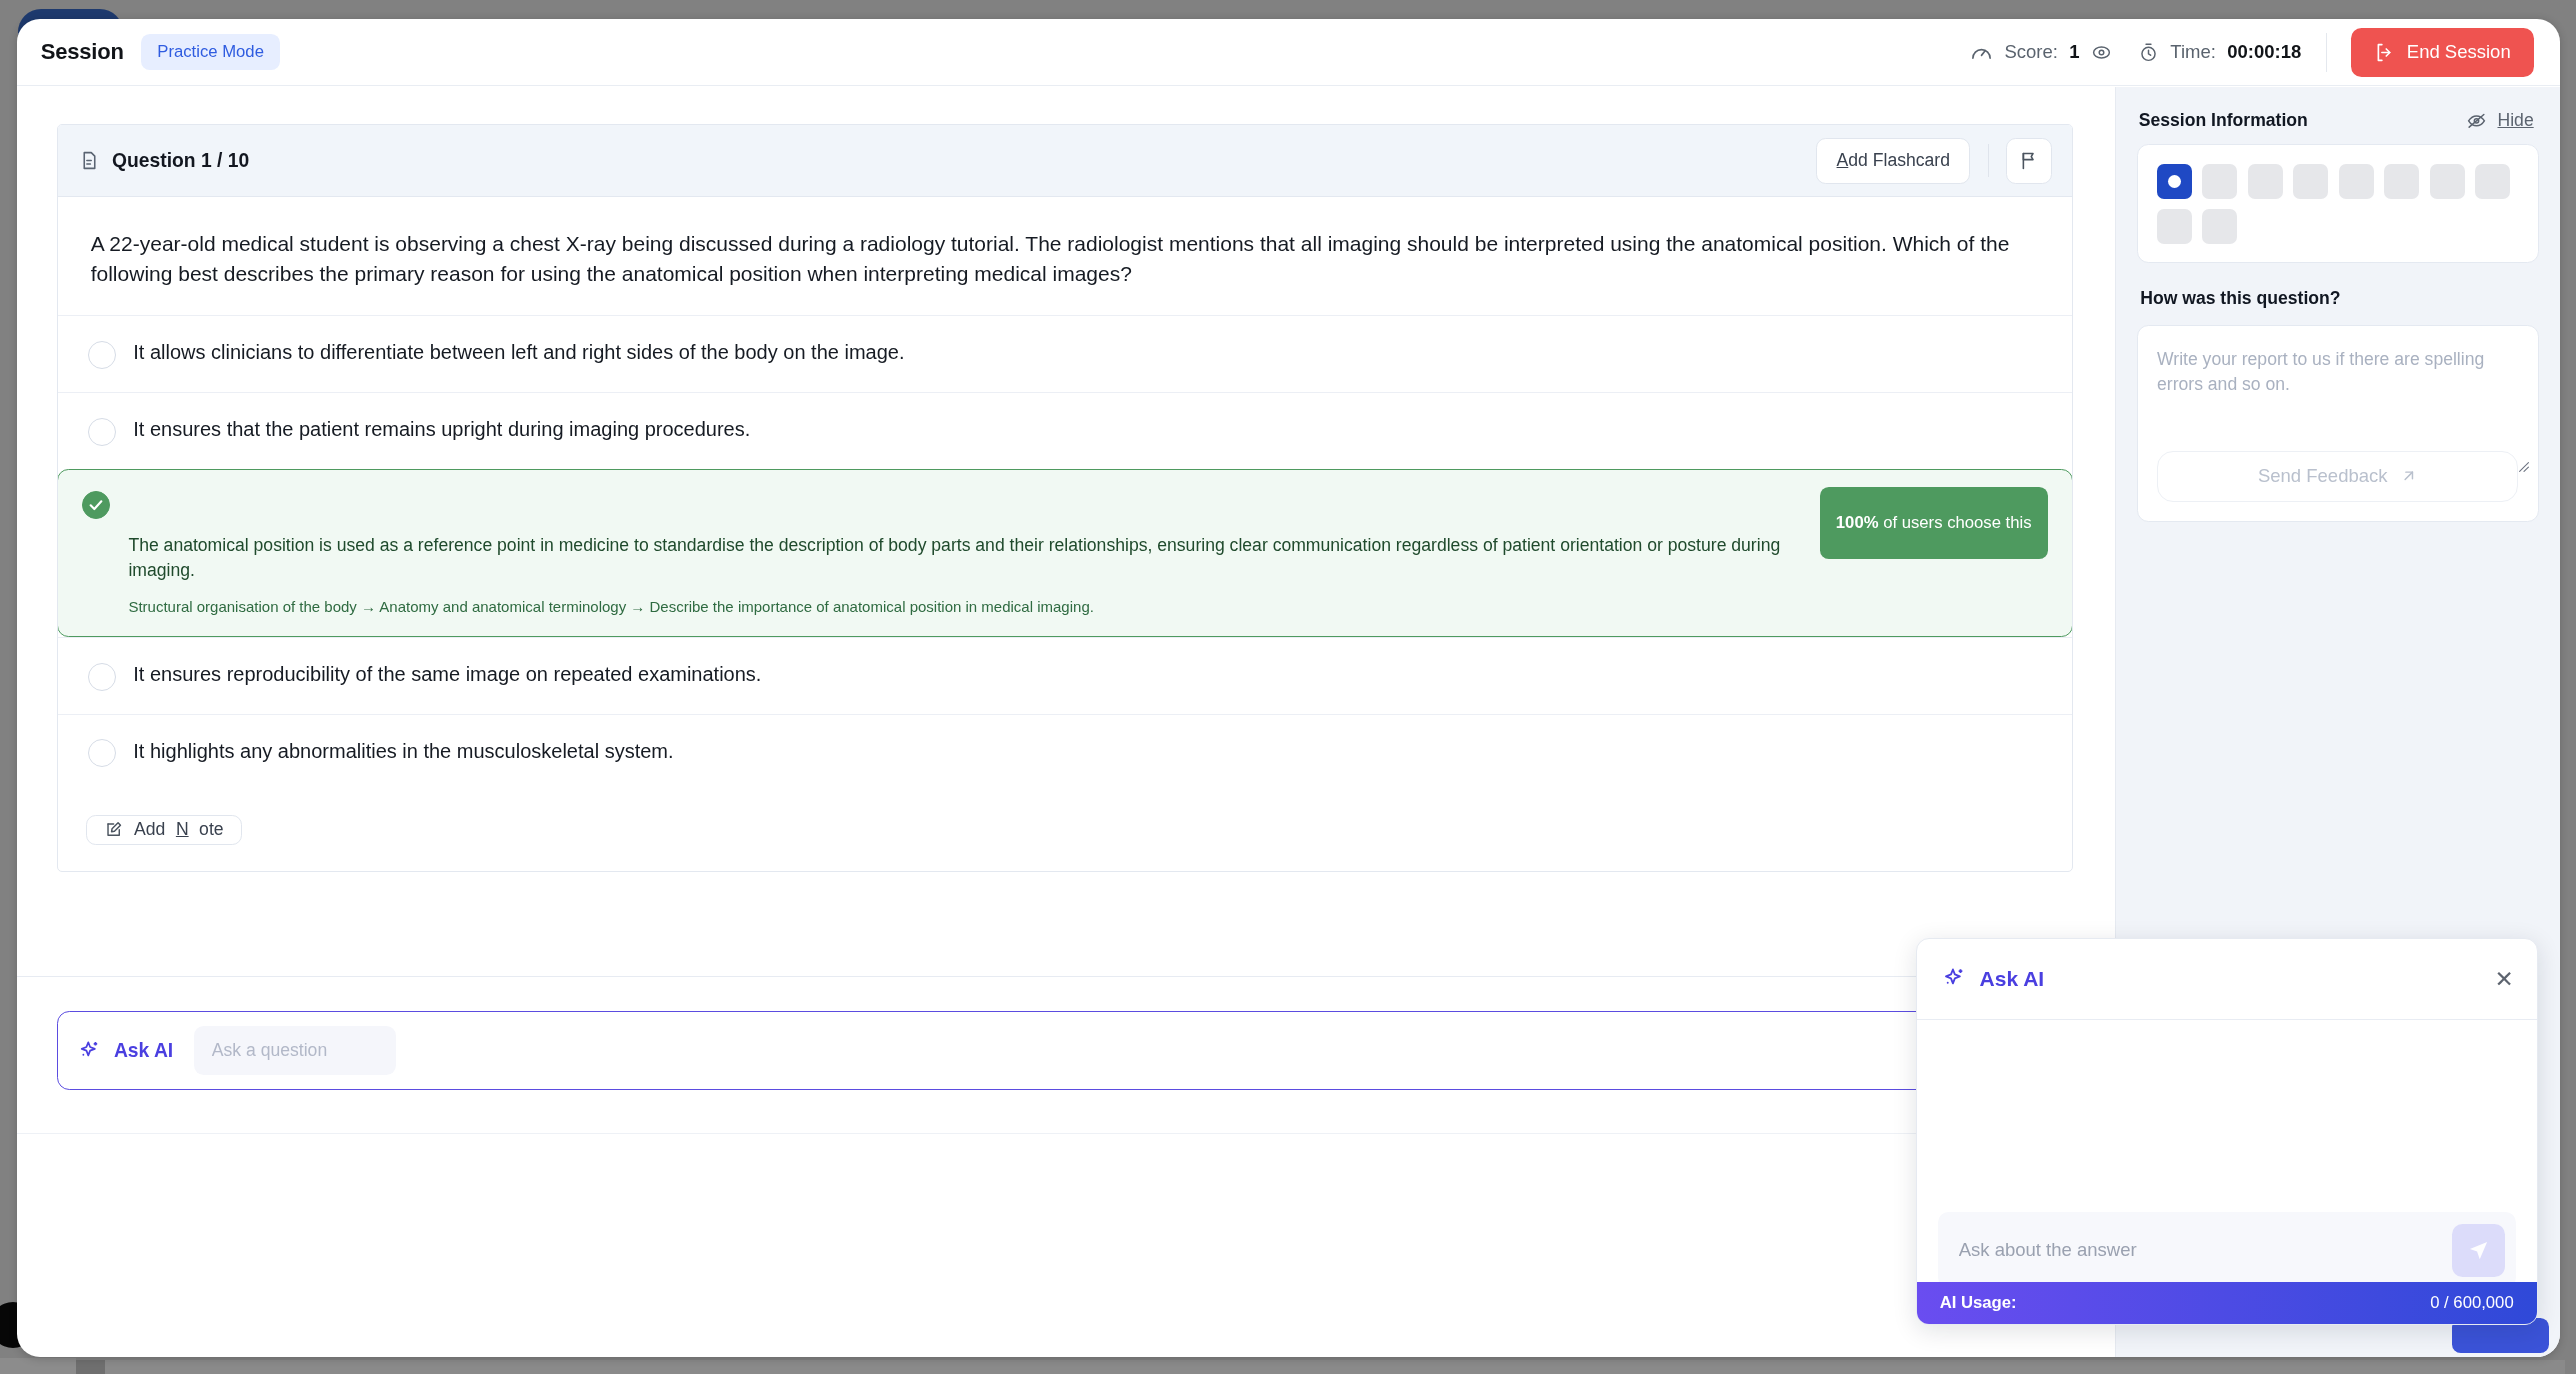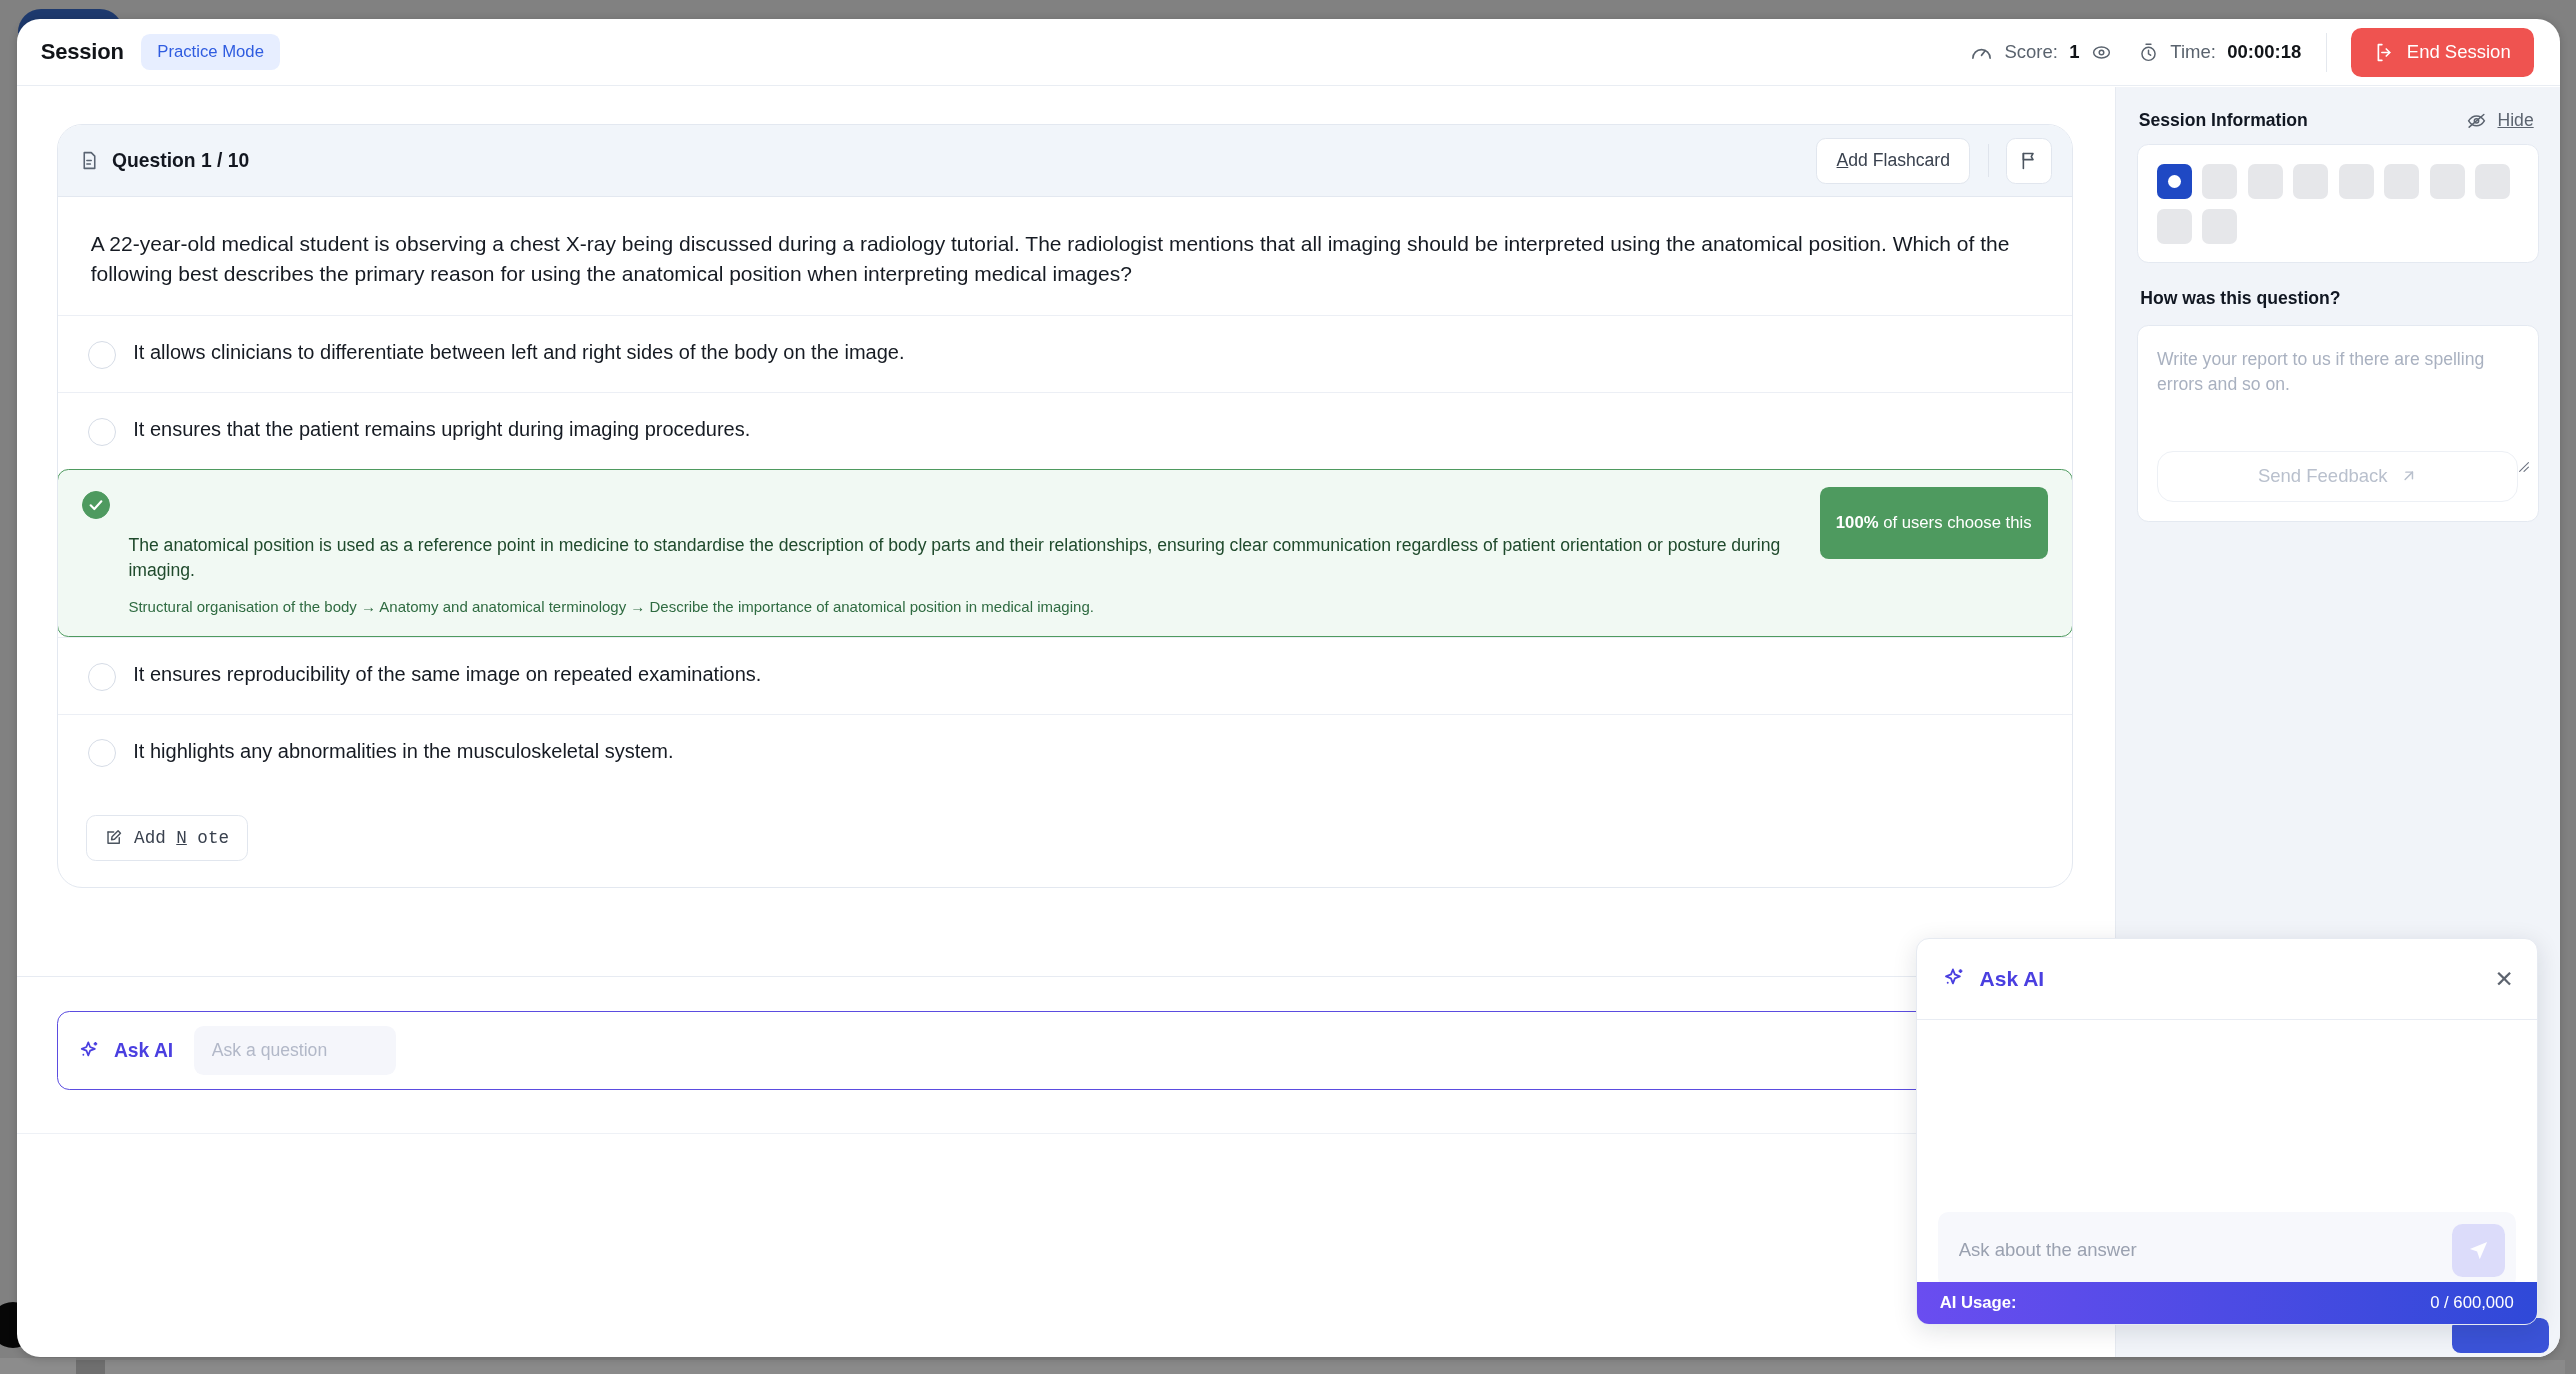--- a/index.html
+++ b/index.html
@@ -78,21 +78,21 @@
 
   .left-col { position: absolute; left: 0; top: 0; width: 2097px; bottom: 0; }
   .right-col {
     position: absolute; left: 2098px; top: 0; right: 0; bottom: 0;
     background: #f1f4f9; border-left: 0.9px solid #e6eaf1;
   }
 
   
   .q-card {
     position: absolute; left: 40px; top: 37px; width: 2016px;
-    border: 0.9px solid #e3e8f0; border-radius: 25px;
+    border: 0.9px solid #e3e8f0; border-radius: 5px;
     background: #ffffff; overflow: hidden;
   }
   .q-head {
     background: #f1f5fa; border-bottom: 0.9px solid #e3e8f0;
     height: 72px; display: flex; align-items: center;
     padding: 0 19.3px 0 21px;
   }
   .q-head-label { display: flex; align-items: center; gap: 12.3px; font-size: 19.3px; font-weight: 700; color: #131720; }
   .q-head-right { margin-left: auto; display: flex; align-items: center; gap: 17.6px; }
   .flashcard-btn {
@@ -150,23 +150,23 @@
     margin: 14px 0 0 46px; font-size: 17.6px; line-height: 1.45;
     color: #1f4a2c; max-width: 1713px;
   }
   .breadcrumb-path {
     margin: 14px 0 3.5px 46px; font-size: 15px; color: #2f6b41;
   }
 
   .add-note-wrap { padding: 24.6px 0 26px 28px; }
   .add-note-btn {
     background: #fff; border: 0.9px solid #e1e6ee; border-radius: 9.7px;
-    height: 46px; padding: 0 17.6px; font-size: 17.6px; color: #39414e;
+    height: 30px; padding: 0 17.6px; font-size: 17.6px; color: #39414e;
     display: inline-flex; align-items: center; gap: 10.5px;
-    font-family: Liberation Mono, monospace; cursor: pointer;
+    font-family: Liberation Sans, sans-serif; cursor: pointer;
   }
   .add-note-btn u { text-decoration: underline; }
 
   
   .askai-bar {
     position: absolute; left: 40px; top: 924px;
     width: 2016px; height: 79px;
     border: 1.8px solid #5b4ce0; border-radius: 12.3px;
     background: #fff; display: flex; align-items: center;
     padding: 0 19.3px; gap: 21px;

